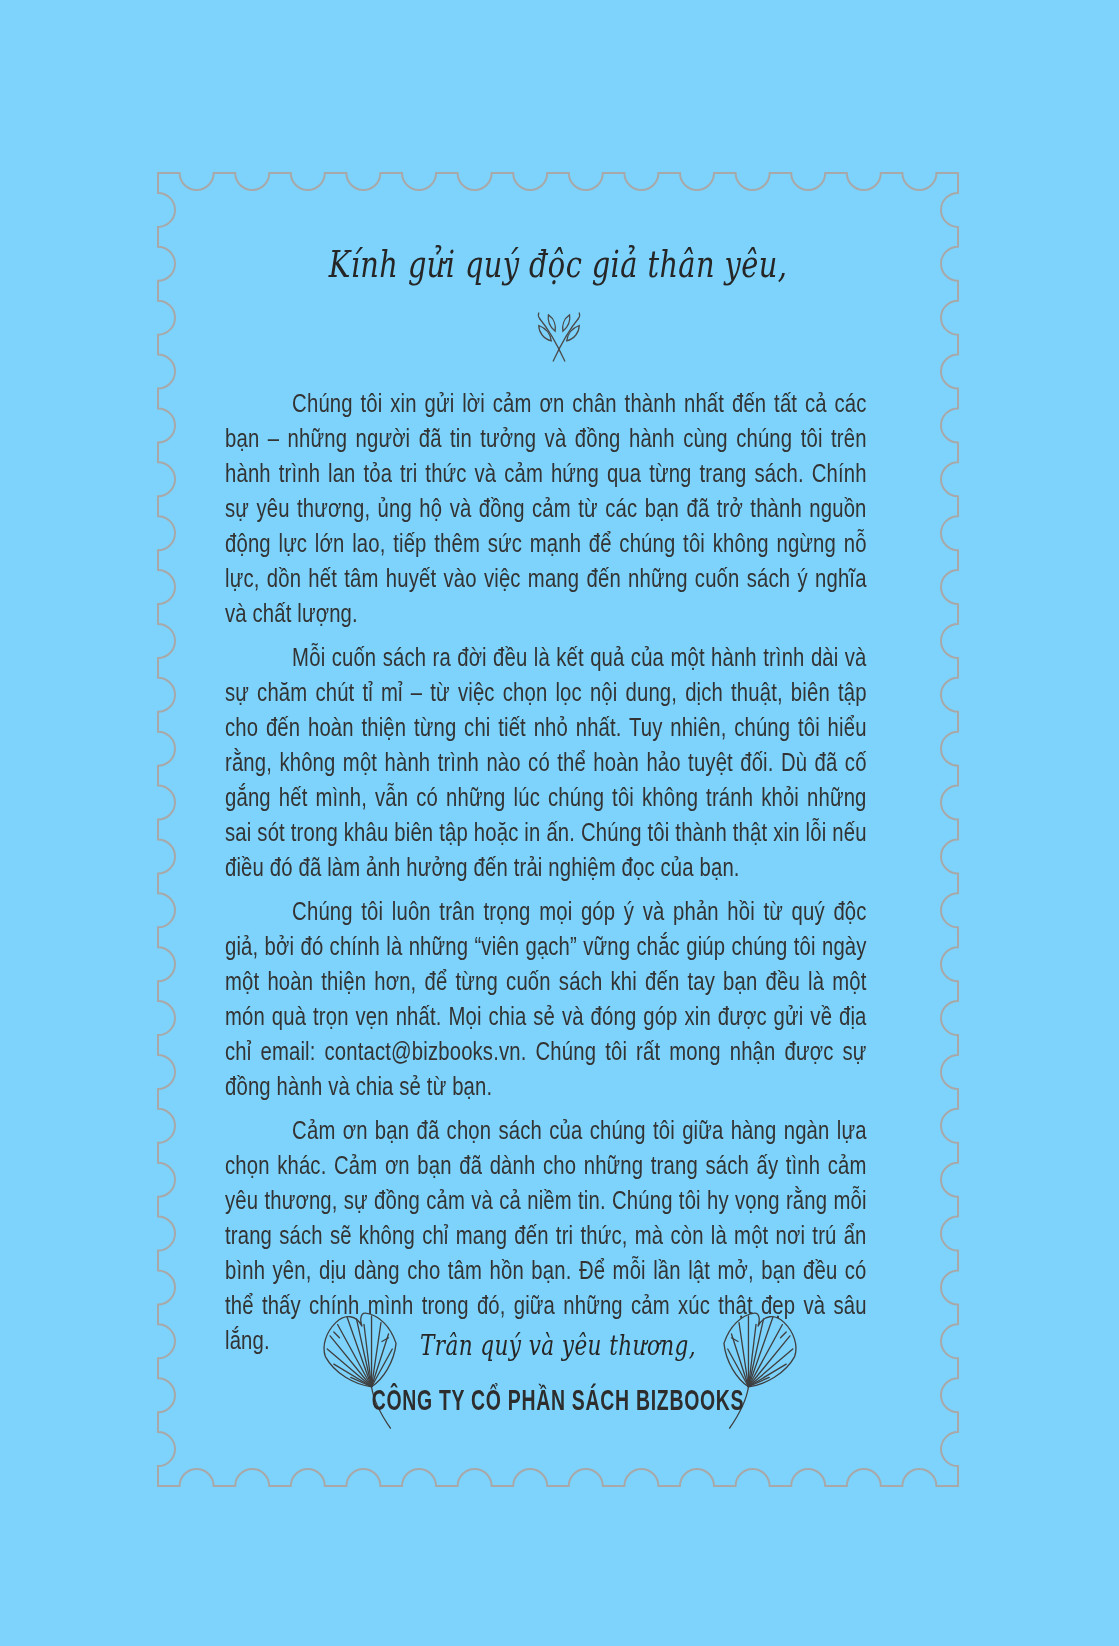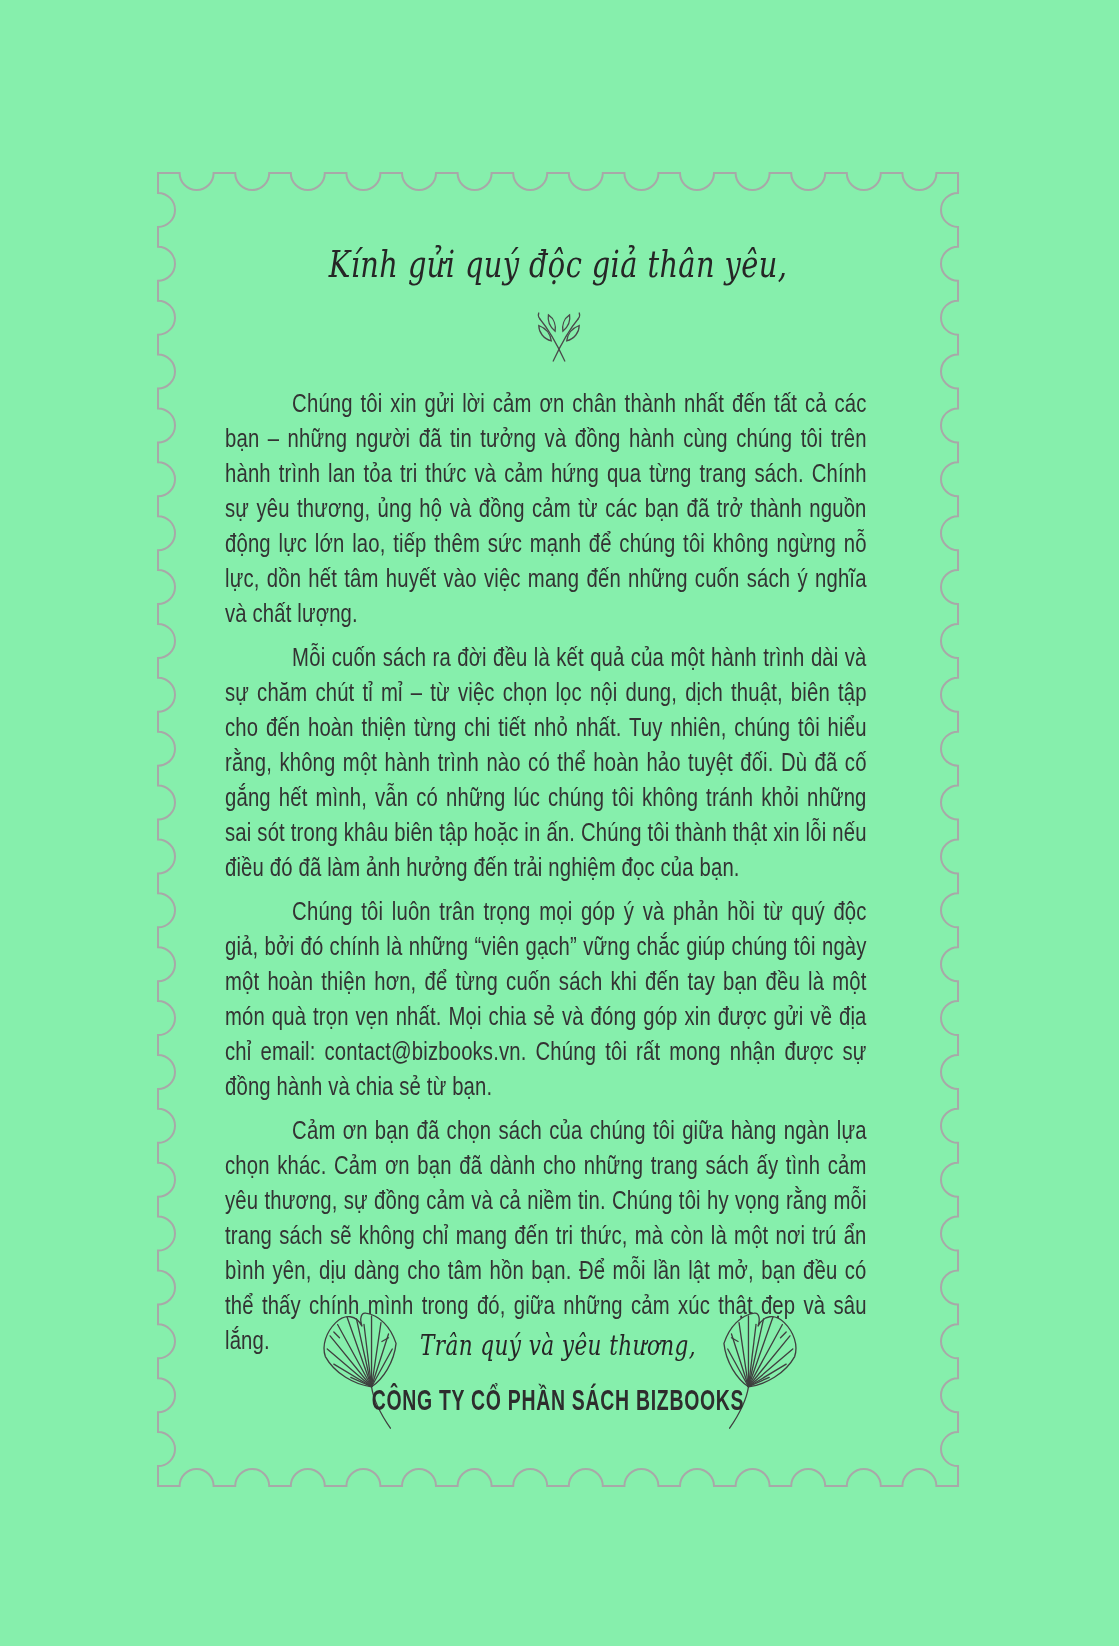--- a/index.html
+++ b/index.html
@@ -7,21 +7,21 @@
     --frame:#a8a8a8;
   }
   *{margin:0;padding:0;box-sizing:border-box;}
   html,body{background:#ffffff;}
   body{
     width:1119px;height:1646px;
     position:relative;overflow:hidden;
     font-family:"Liberation Sans", sans-serif;
     color:var(--ink);
   }
-  .page{position:absolute;inset:0;background:#86efac;}
+  .page{position:absolute;inset:0;background:#7dd3fc;}
 
   
   .stamp{position:absolute;left:156px;top:171px;width:804px;height:1317px;}
   .stamp path{fill:none;stroke:var(--frame);stroke-width:2px;}
 
   
   .hand{
     font-family:"DejaVu Serif", serif;
     font-style:italic;
   }

